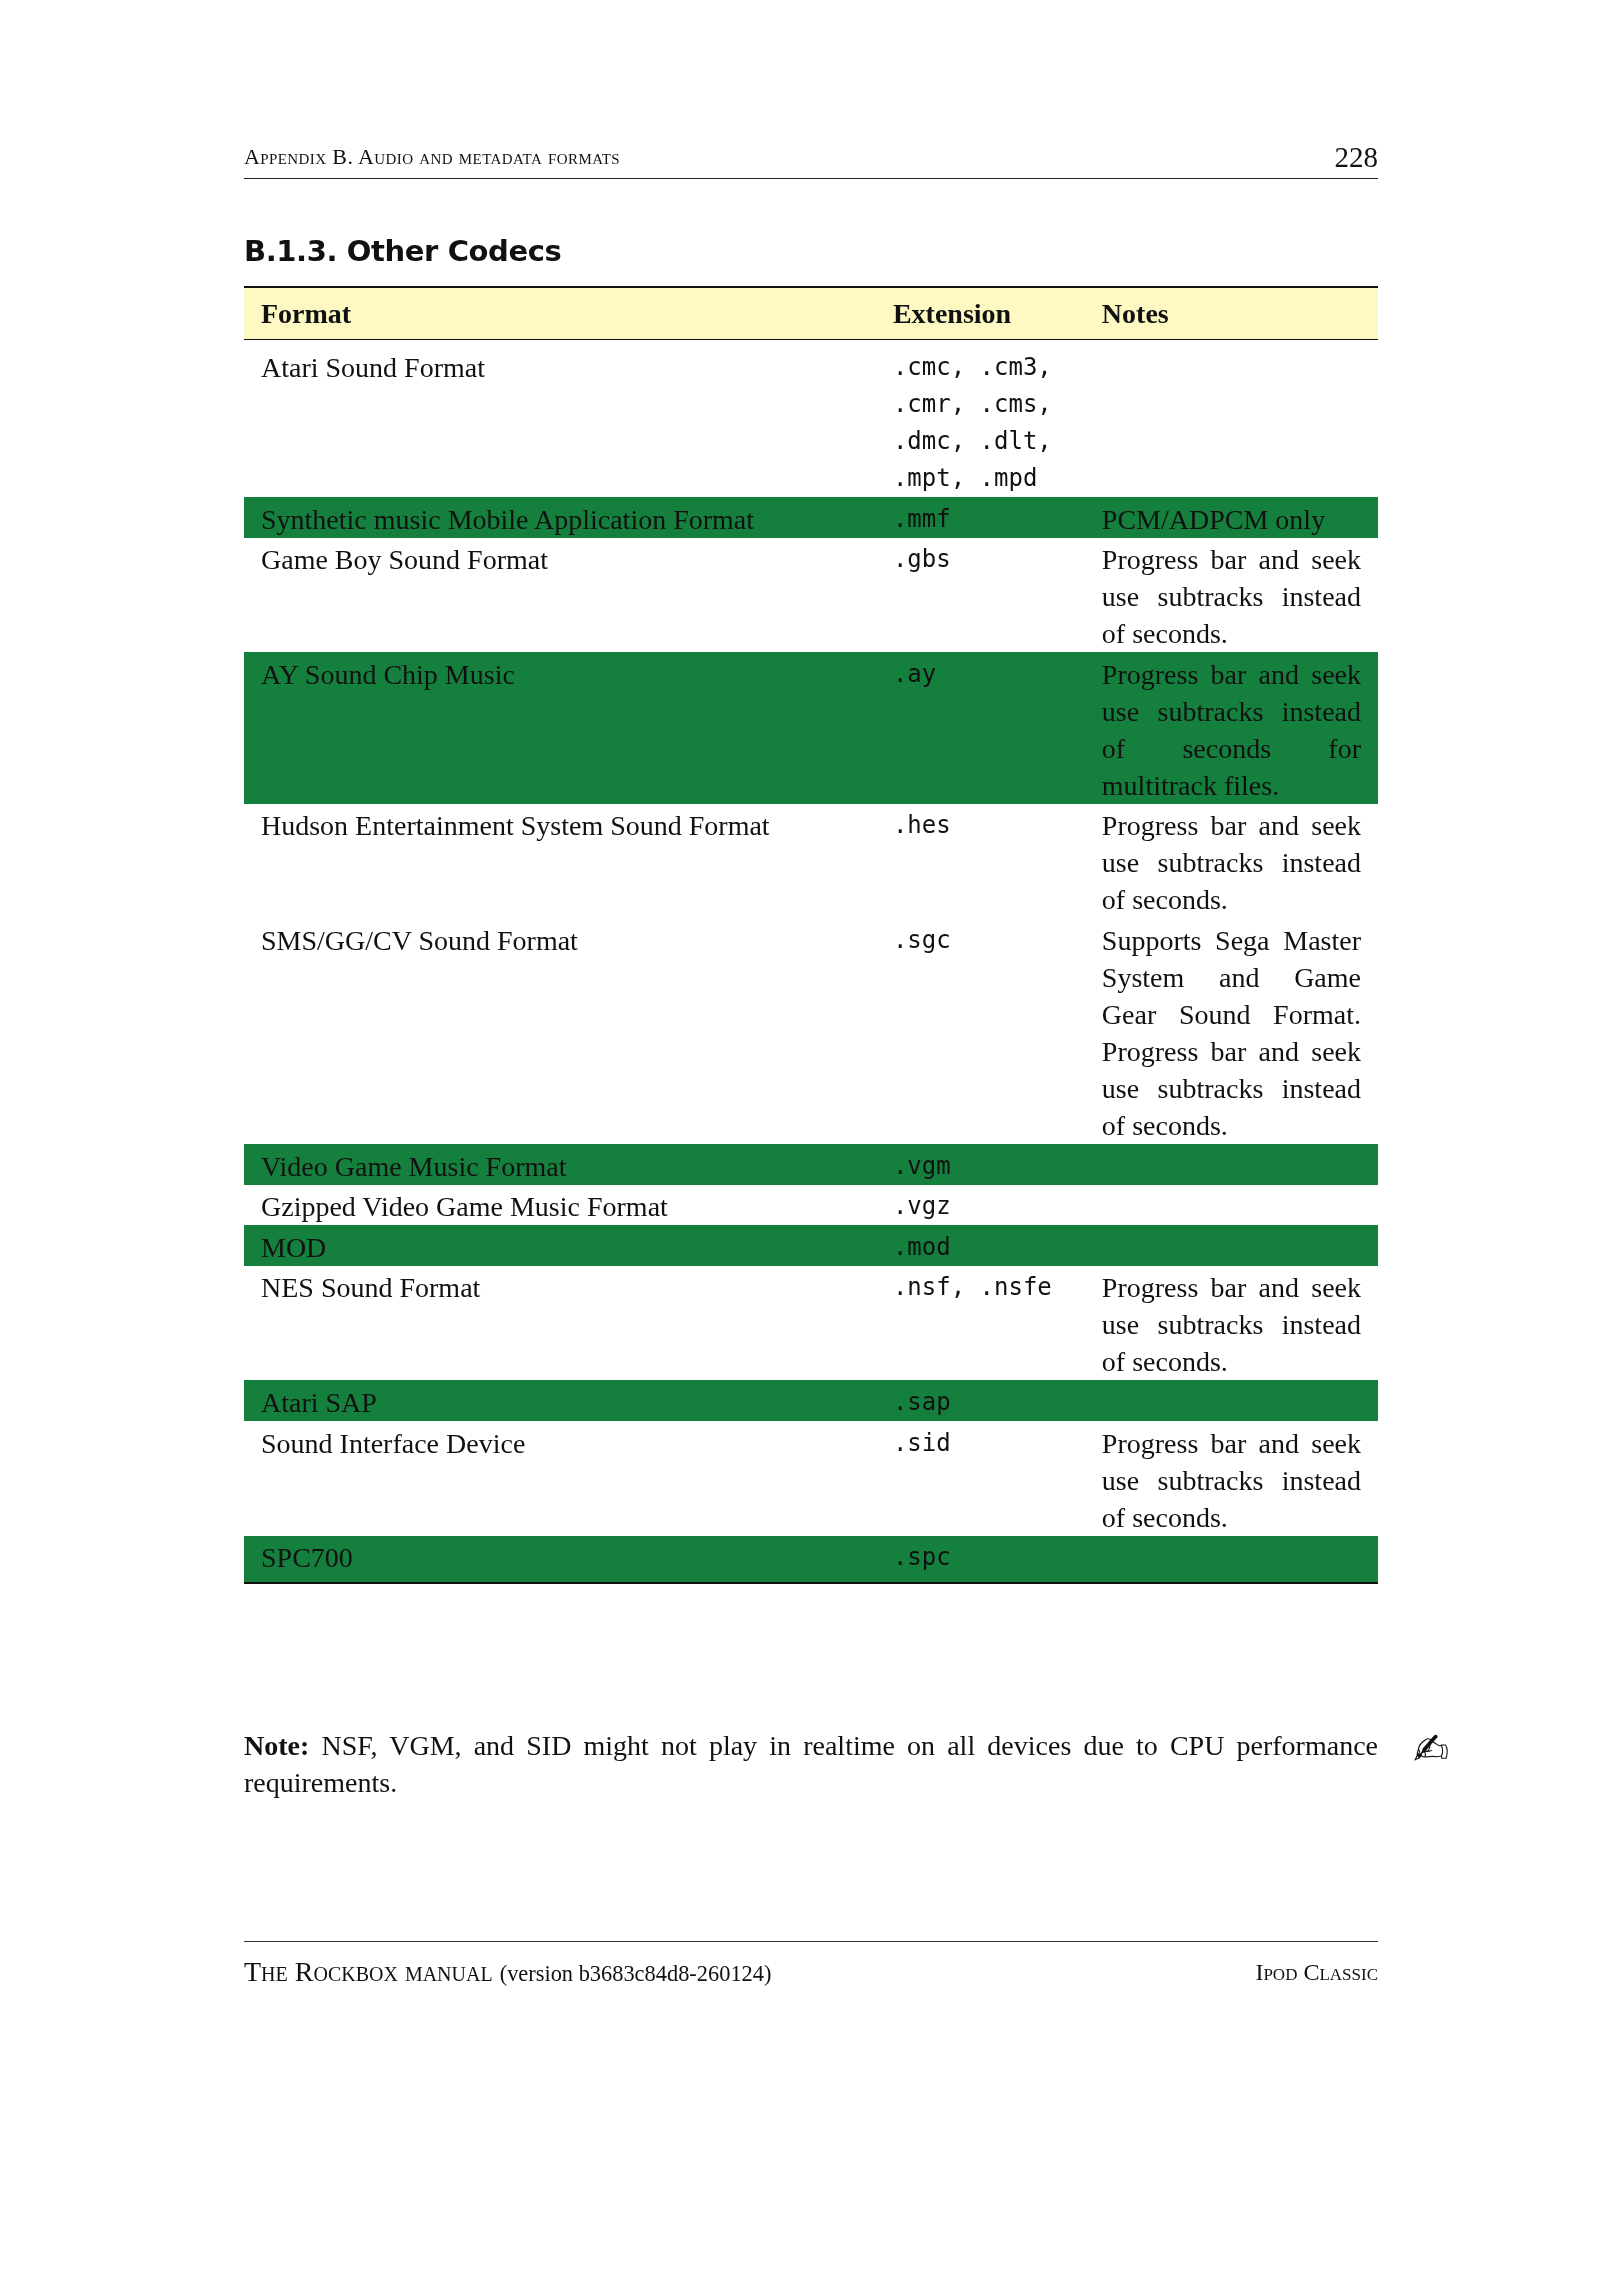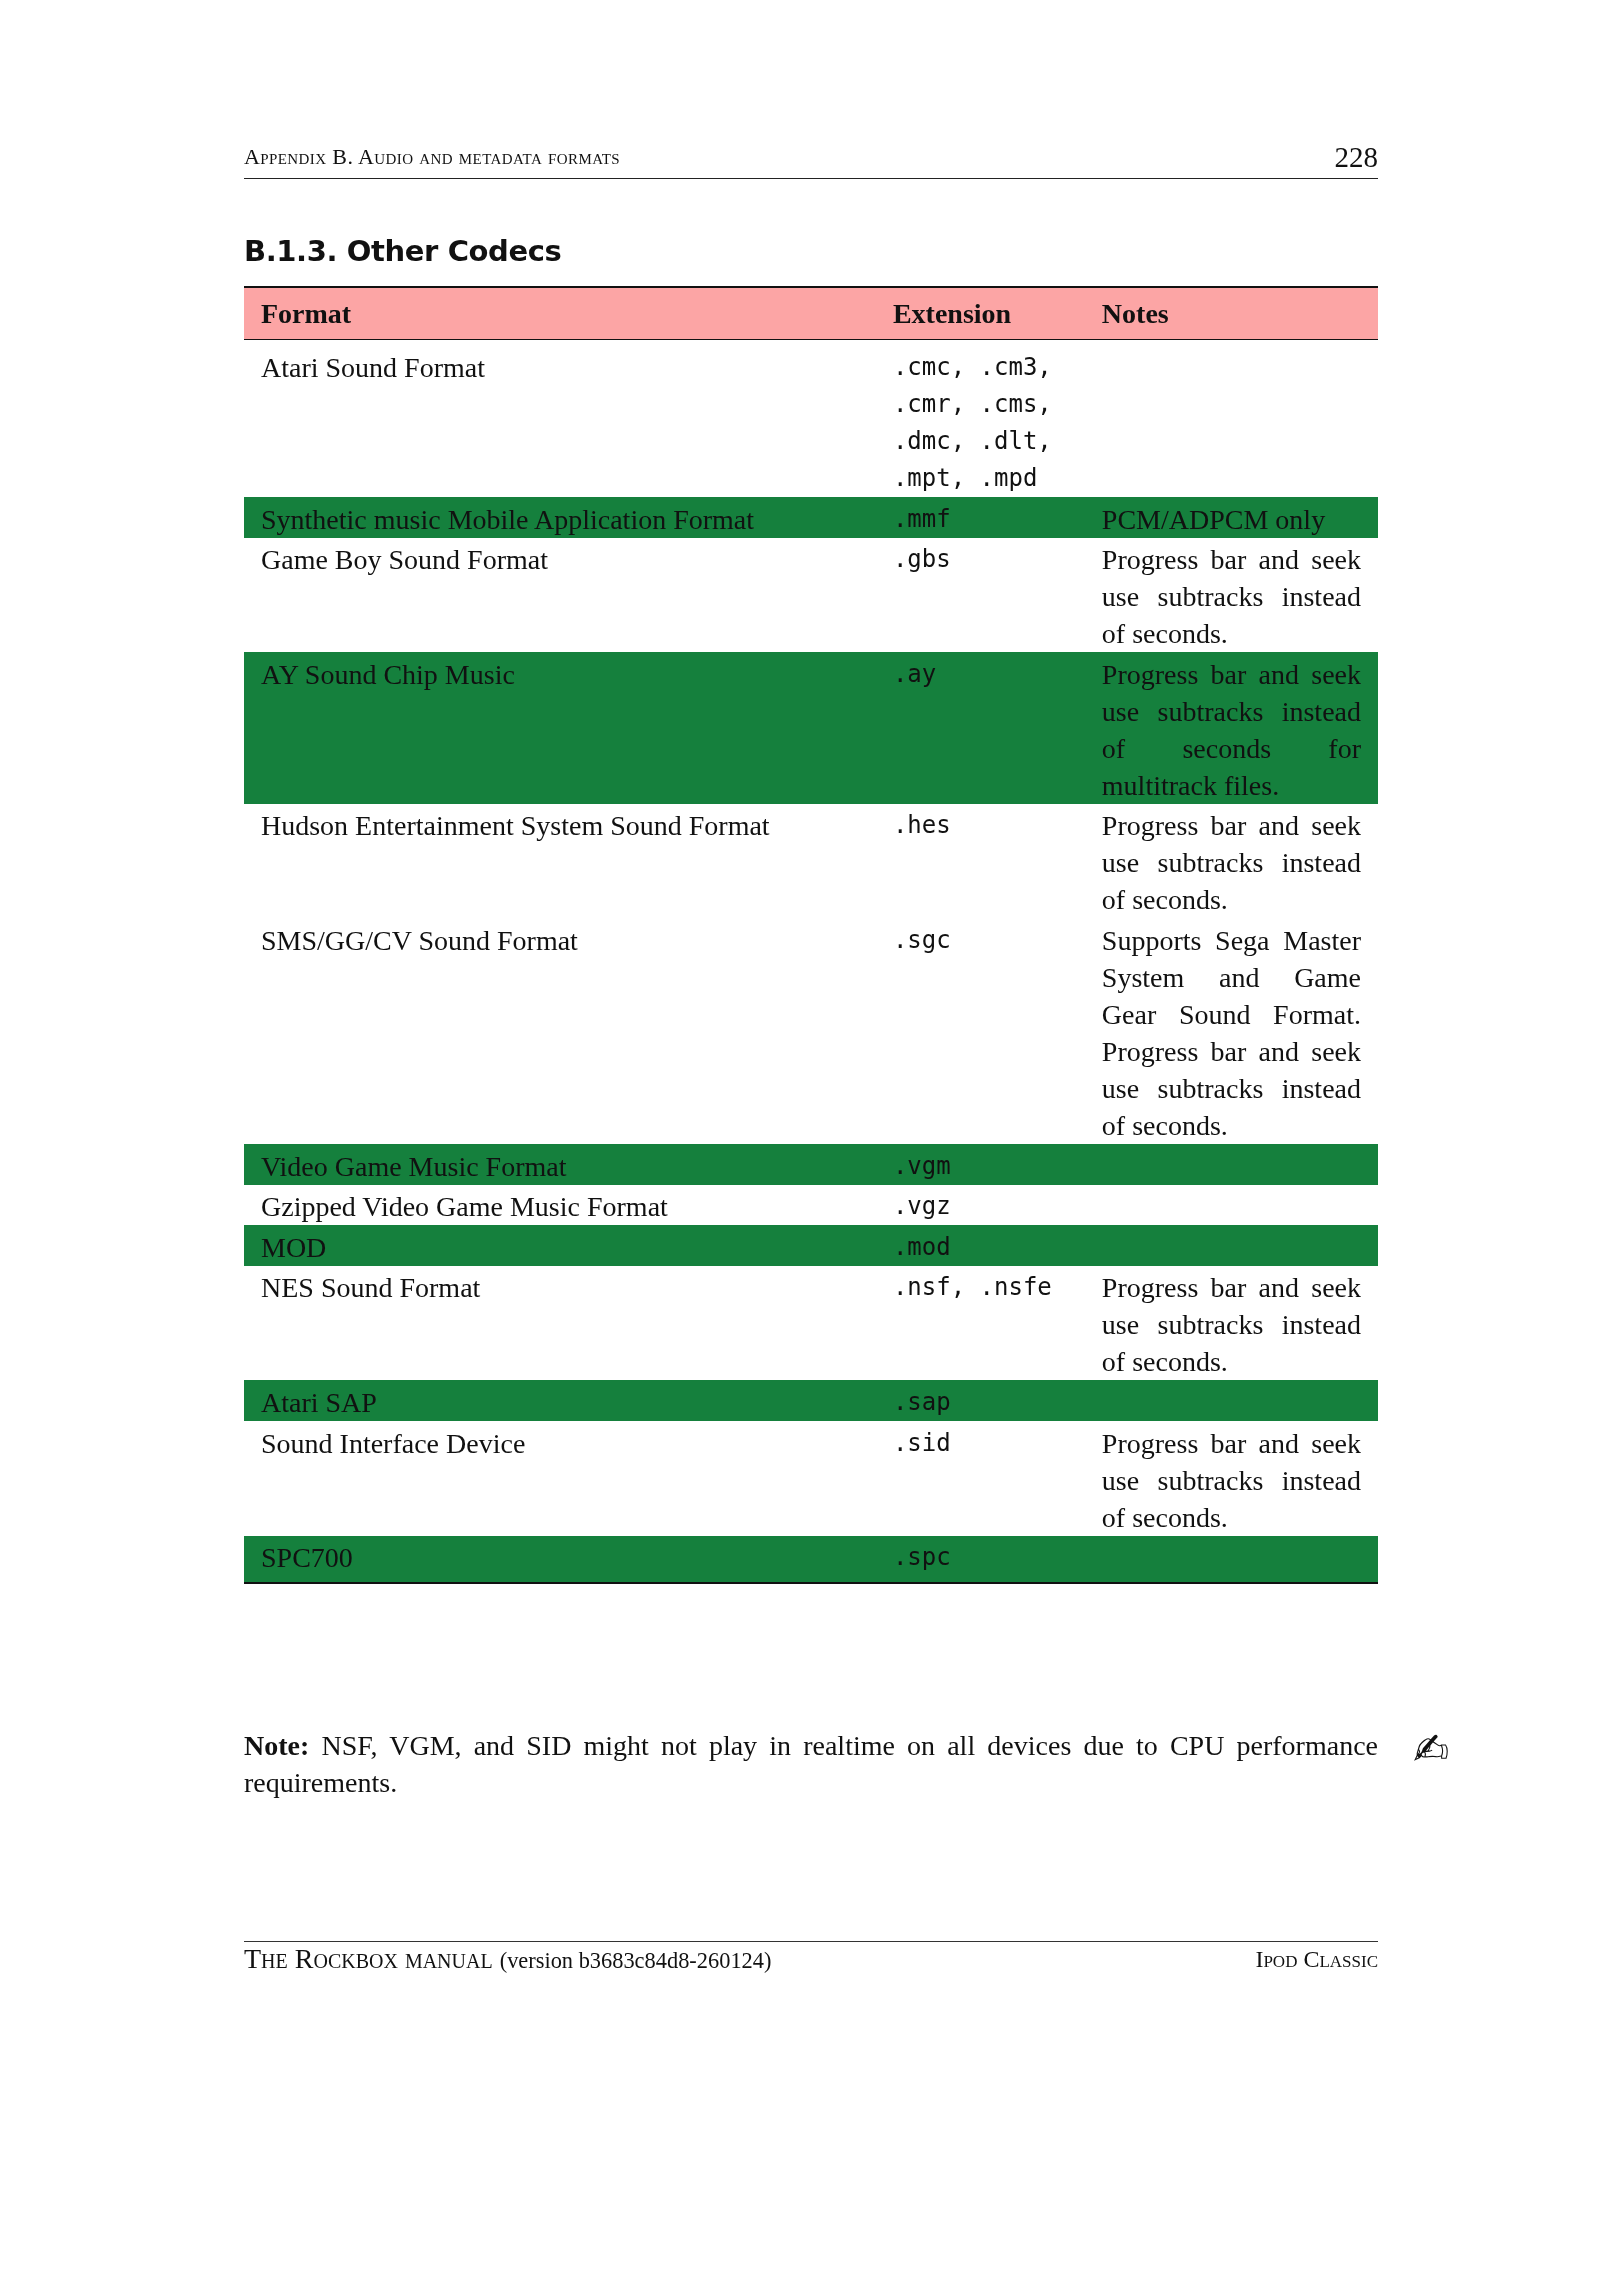--- a/index.html
+++ b/index.html
@@ -11,21 +11,21 @@
                   align-items: flex-start; }
   .running-head .title { font-variant: small-caps; font-size: 22px; letter-spacing: 0.4px; line-height: 30px; }
   .running-head .page { font-size: 29px; line-height: 30px; }
 
   .section-title { position: absolute; left: 244px; top: 235px; margin: 0;
                    font-family: "DejaVu Sans", "Liberation Sans", sans-serif; font-weight: bold;
                    font-size: 29px; line-height: 32px; letter-spacing: -0.4px; }
 
   .codec-table { position: absolute; left: 244px; top: 286px; width: 1134px;
                  border-collapse: collapse; font-size: 28px; }
-  .codec-table thead tr { background: #fca5a5; }
+  .codec-table thead tr { background: #fef9c3; }
   .codec-table thead th { text-align: left; font-weight: bold; height: 51px; padding: 0 0 0 17px;
                           vertical-align: middle; }
   .codec-table thead { border-top: 2.7px solid #111; border-bottom: 1.8px solid #111; }
   .codec-table tbody { border-bottom: 2.7px solid #111; }
   .codec-table td { vertical-align: top; padding: 3.6px 0 0 17px; line-height: 37px; height: auto; }
   .codec-table tbody tr:first-child td { padding-top: 9px; }
   .codec-table tr.stripe { background: #15803d; }
   .codec-table tbody tr:last-child td { padding-bottom: 5.4px; }
   .col-format { width: 629px; }
   .col-ext { width: 193px; }
@@ -35,21 +35,21 @@
   .notes { text-align: justify; text-align-last: left; hyphens: manual; }
 
   .note-block { position: absolute; left: 244px; top: 1727px; width: 1134px; font-size: 28px;
                 line-height: 37px; text-align: justify; }
   .note-block b { font-weight: bold; }
   .note-icon { position: absolute; left: 1413px; top: 1727px; font-size: 43px; line-height: 45px;
                font-family: "DejaVu Sans", sans-serif; }
 
   .running-foot { position: absolute; left: 244px; width: 1134px; top: 1941px;
                   border-top: 1.8px solid #333; display: flex; justify-content: space-between;
-                  padding-top: 2px; }
+                  padding-top: 15px; }
   .running-foot .left { font-size: 28px; line-height: 30px; }
   .running-foot .left .sc { font-variant: small-caps; }
   .running-foot .left .ver { font-size: 22.4px; }
   .running-foot .right { font-variant: small-caps; font-size: 24px; line-height: 30px; }
 </style>
 </head>
 <body>
 
 <header class="running-head">
   <span class="title">Appendix B.  Audio and metadata formats</span>

